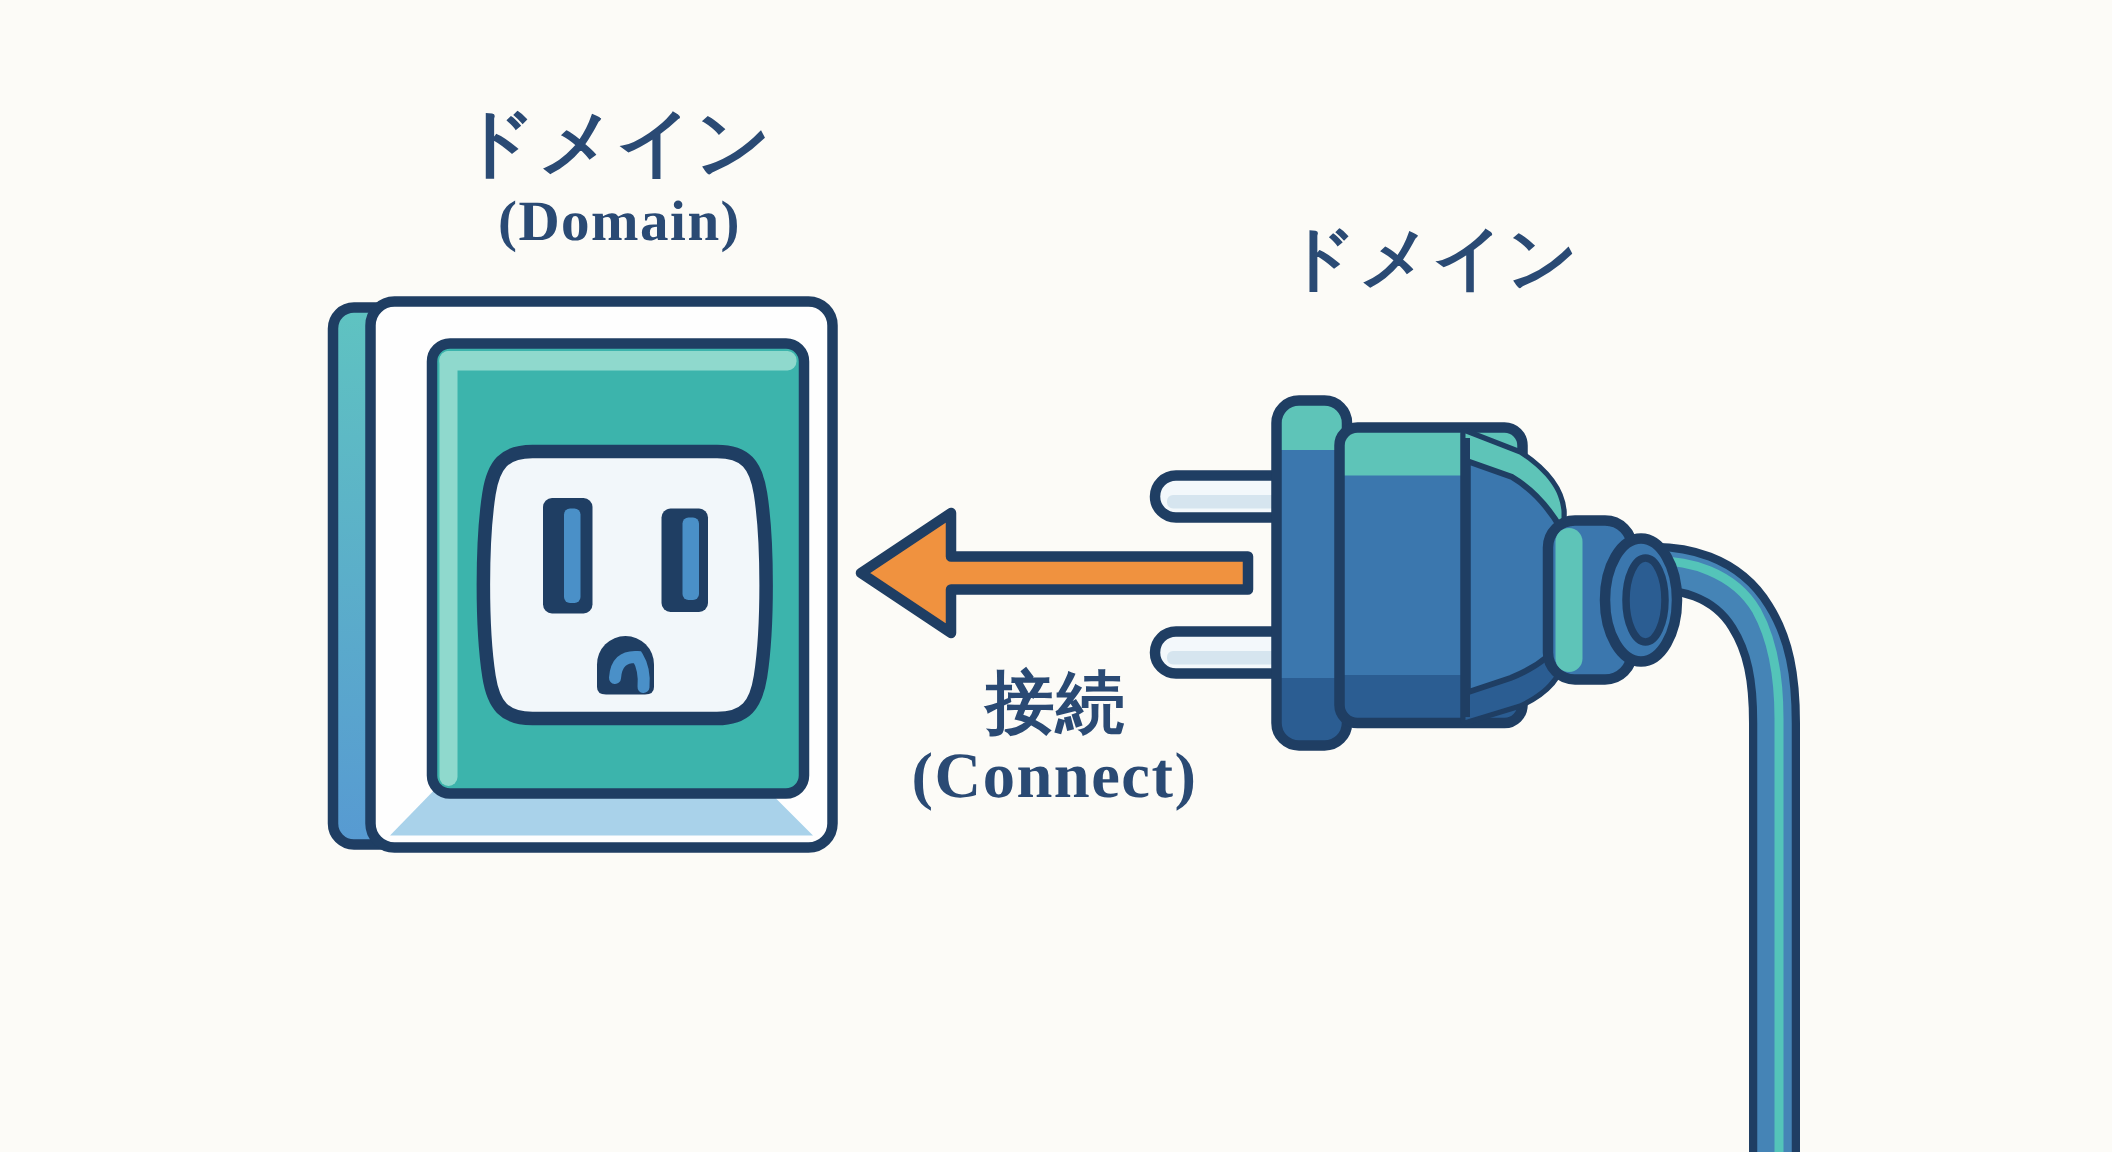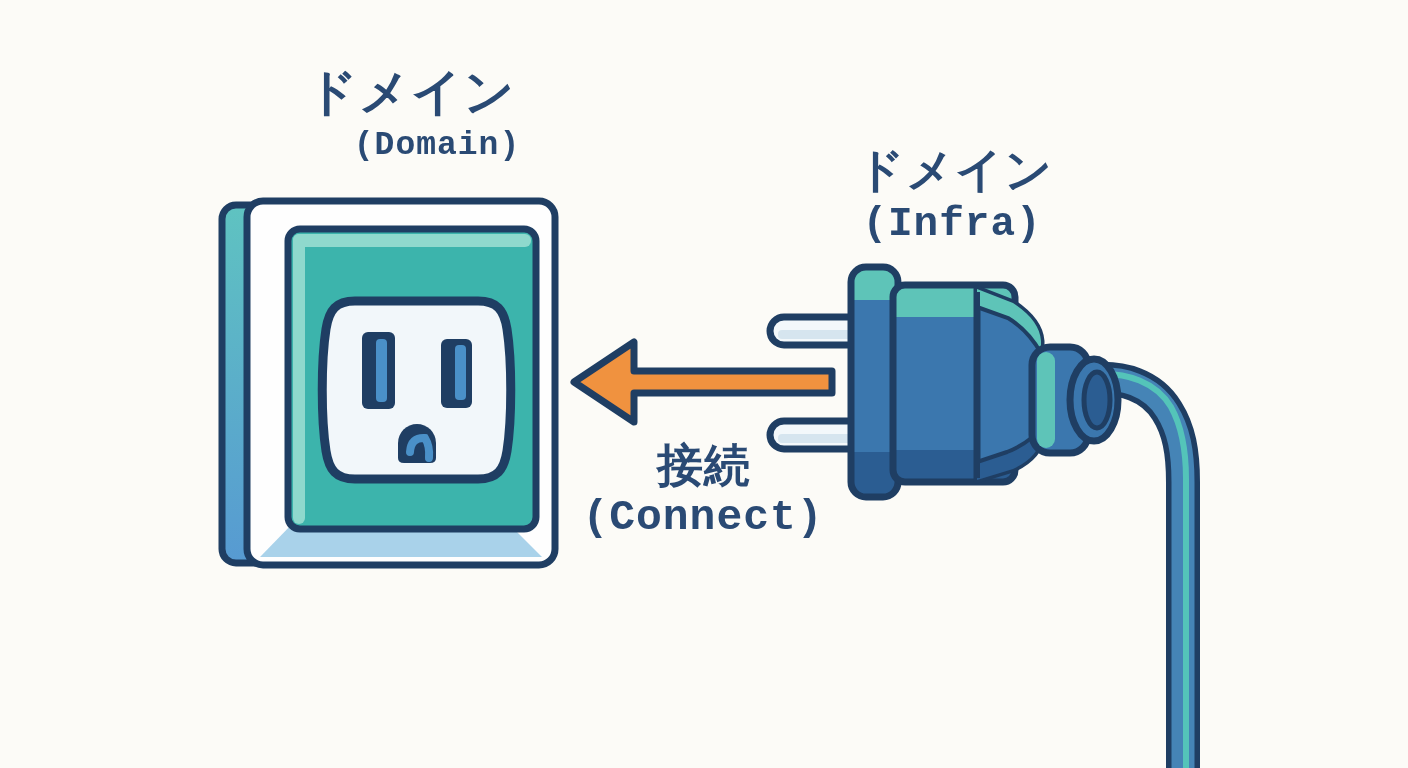--- a/index.html
+++ b/index.html
@@ -1,21 +1,21 @@
 <!DOCTYPE html>
 <html style="--background: #fcfbf7; --ink: #1f3e63; --text: #2a4a74; --teal: #3cb4ac; --tealLight: #8fd9cd; --tealTop: #5ec4b8; --blue: #3b77ae; --blueDark: #2b5d92; --slotBlue: #4a90c8; --paleBlue: #a9d2ea; --plateWhite: #fefefe; --faceWhite: #f2f7fa; --prong: #f3f8fb; --prongShade: #d6e5ef; --orange: #f0923f; --cable: #4584b6; --cableTeal: #54c4b9; --sideTop: #5fc3c1; --sideBottom: #579ad2;"><head>
 <meta charset="utf-8">
 <style>
   html,body{margin:0;padding:0;}
   .stage{
     position:relative;
     width:1408px;height:768px;
     overflow:hidden;
     background:var(--background,#fcfbf7);
-    font-family:Liberation Mono, monospace;
+    font-family:Liberation Serif, serif;
   }
   .stage svg{position:absolute;left:0;top:0;}
   .label{
     position:absolute;
     transform:translateX(-50%);
     font-weight:bold;
     color:var(--text,#2a4a74);
     white-space:nowrap;
     line-height:1.1;
     letter-spacing:1px;
@@ -124,20 +124,19 @@
       <g>
         <rect x="1032" y="347" width="56" height="106" rx="18" class="f-blue s-ink" stroke-width="7"></rect>
         <rect x="1037" y="352" width="18" height="96" rx="9" class="f-tealTop"></rect>
         <ellipse cx="1094" cy="400" rx="24" ry="41" class="f-blue s-ink" stroke-width="7"></ellipse>
         <ellipse cx="1097" cy="400" rx="13" ry="28" class="f-blueDark s-ink" stroke-width="5"></ellipse>
       </g>
     </g>
   </svg>
 
   <div class="label" style="left:411px;top:68px;font-size:50px">ドメイン</div>
-  <div class="label" style="left:437px;top:128px;font-size:33px">(Domain)</div>
+  <div class="label" style="left:413px;top:128px;font-size:38px">(Domain)</div>
 
   <div class="label" style="left:955px;top:148px;font-size:47px">ドメイン</div>
-  <div class="label" style="left:952px;top:202px;font-size:41px">(Infra)</div>
 
   <div class="label" style="left:703px;top:494px;font-size:43px">(Connect)</div>
   <div class="label" style="left:704px;top:444px;font-size:46px">接続</div>
 </div>
 
 </body></html>

